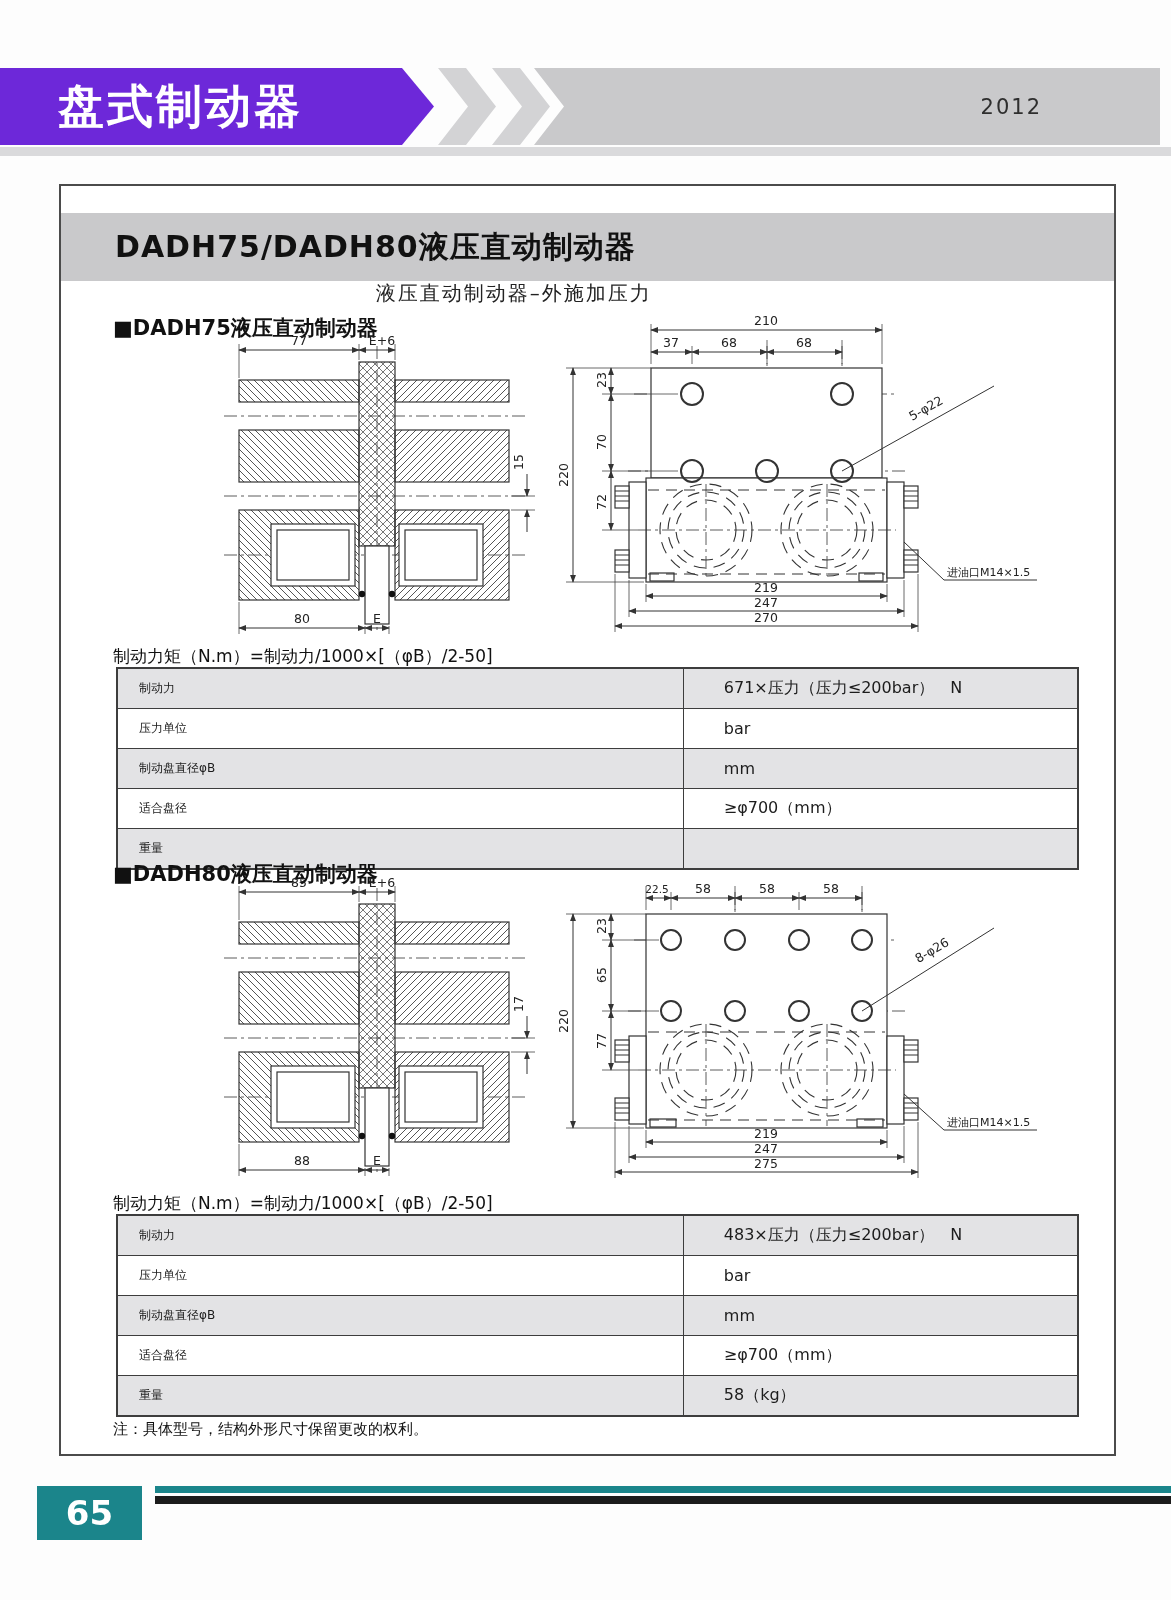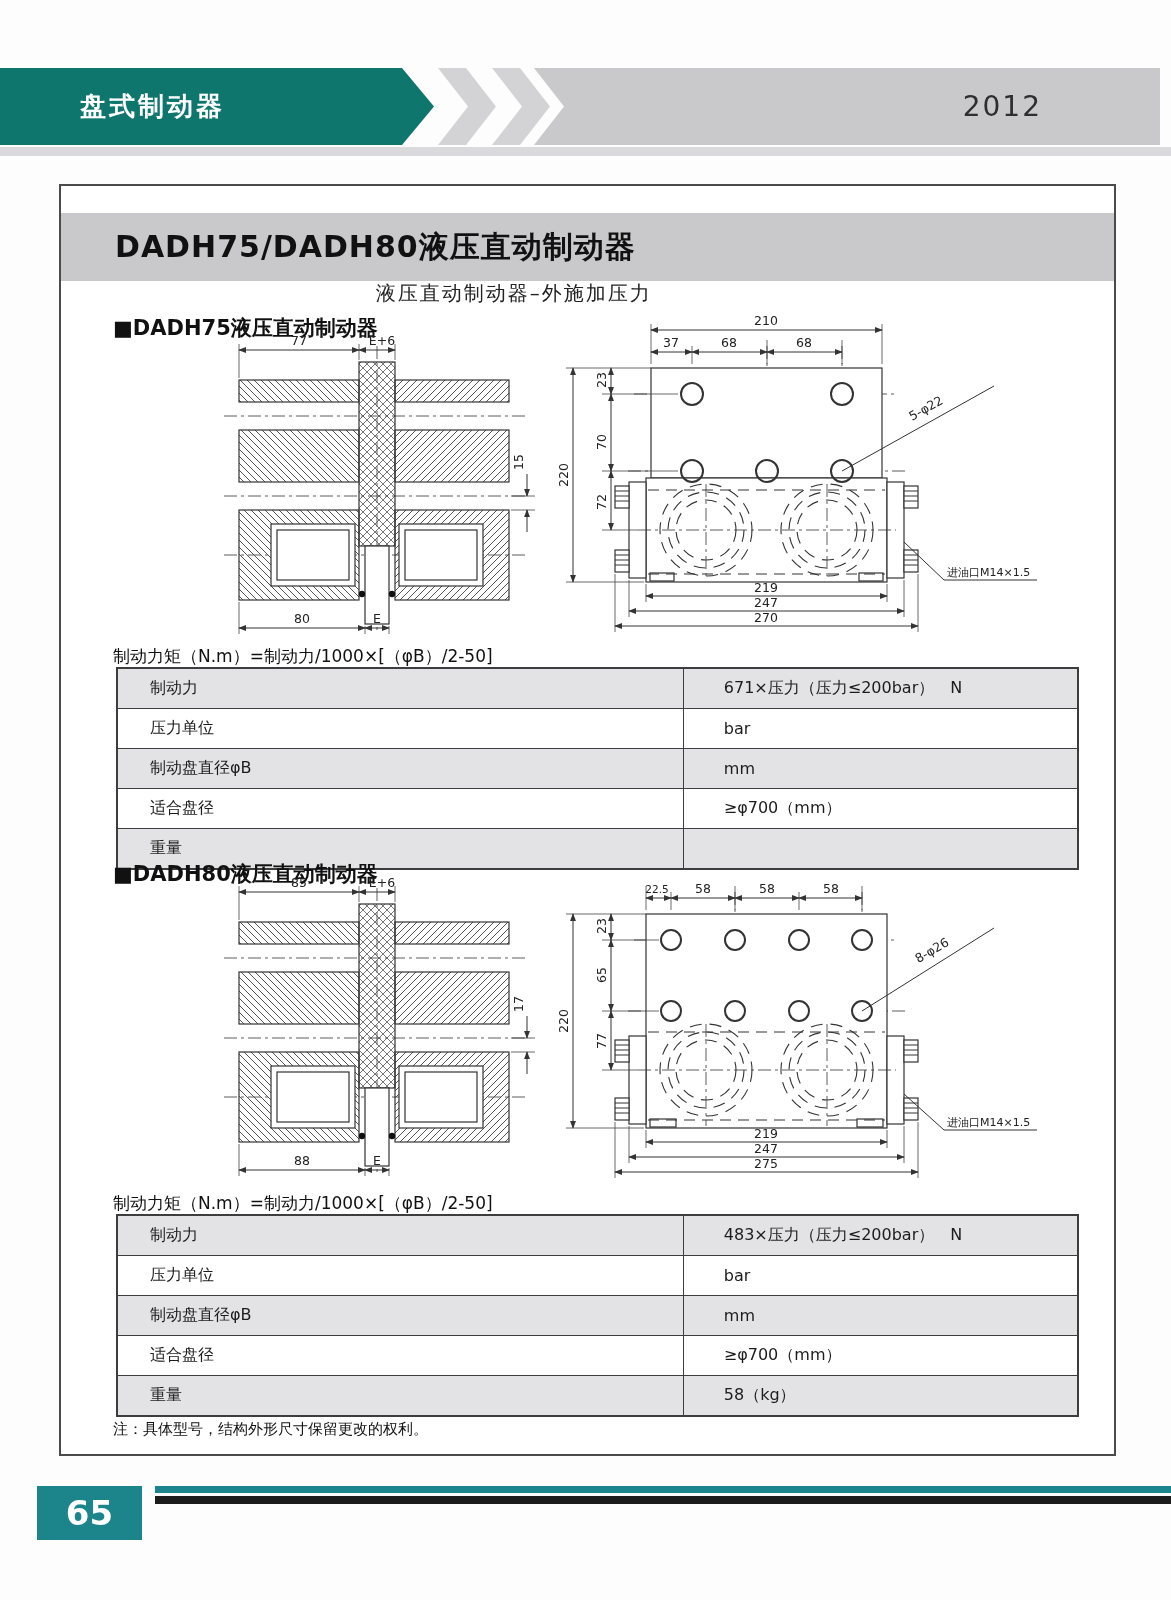--- a/index.html
+++ b/index.html
@@ -1,50 +1,50 @@
 <!DOCTYPE html>
 <html><head>
 <meta charset="utf-8">
 <style>
   html,body{margin:0;padding:0;background:#fff;}
   #page{position:relative;width:1171px;height:1600px;background:#fdfdfd;overflow:hidden;
         font-family:"DejaVu Sans","Liberation Sans",sans-serif;color:#1c1c1c;}
   
-  .teal-banner{position:absolute;left:0;top:68px;width:434px;height:77px;background:#0f766e;
+  .teal-banner{position:absolute;left:0;top:68px;width:434px;height:77px;background:#6d28d9;
     clip-path:polygon(0 0,402px 0,434px 50%,402px 100%,0 100%);
-    display:flex;align-items:center;padding-left:80px;box-sizing:border-box;
-    color:#fff;font-size:26px;font-weight:bold;letter-spacing:3px;}
+    display:flex;align-items:center;padding-left:58px;box-sizing:border-box;
+    color:#fff;font-size:46px;font-weight:bold;letter-spacing:3px;}
   .chev{position:absolute;top:68px;height:77px;width:58px;background:#d3d3d5;
     clip-path:polygon(0 0,28px 0,58px 50%,28px 100%,0 100%,30px 50%);}
   .c1{left:438px;} .c2{left:492px;}
   .year-bar{position:absolute;left:534px;top:68px;width:626px;height:77px;background:#c9c9cb;
     clip-path:polygon(0 0,100% 0,100% 100%,0 100%,30px 50%);
     display:flex;align-items:center;justify-content:flex-end;padding-right:118px;box-sizing:border-box;
-    font-size:28px;color:#2e2e2e;letter-spacing:2px;}
+    font-size:21px;color:#2e2e2e;letter-spacing:2px;}
   .hdr-strip{position:absolute;left:0;top:147px;width:100%;height:9px;background:#dadadc;}
   
   .main-box{position:absolute;left:59px;top:184px;width:1057px;height:1272px;
     border:2px solid #4b4b4b;background:#fff;box-sizing:border-box;}
   .doc-title-bar{position:absolute;left:0;top:27px;width:100%;height:68px;background:#c9c9cb;
     display:flex;align-items:center;padding-left:54px;box-sizing:border-box;
     font-size:30px;font-weight:bold;color:#111;letter-spacing:1px;}
   .subtitle{position:absolute;left:0;top:94px;width:86%;text-align:center;font-size:20px;color:#222;letter-spacing:2px;}
   .sec-head{position:absolute;left:52px;font-size:21px;font-weight:bold;color:#111;}
   .s1{top:128px;} .s2{top:674px;}
   .formula{position:absolute;left:52px;font-size:17px;color:#111;}
   .f1{top:459px;} .f2{top:1006px;}
   .note{position:absolute;left:52px;top:1234px;font-size:15px;color:#111;}
   
   .spec-table{position:absolute;left:55px;width:963px;border:2px solid #3d3d3d;box-sizing:border-box;}
   .t1{top:481px;} .t2{top:1028px;}
   .trow{display:flex;height:39px;border-top:1.5px solid #3d3d3d;background:#fff;}
   .trow:first-child{border-top:none;}
   .trow.gray{background:#e3e3e5;}
   .tl{width:59%;border-right:1.5px solid #3d3d3d;display:flex;align-items:center;
-      padding-left:32px;box-sizing:border-box;font-size:16px;}
+      padding-left:21px;box-sizing:border-box;font-size:12px;}
   .tv{flex:1;display:flex;align-items:center;padding-left:40px;box-sizing:border-box;font-size:16px;}
   
   .cs{position:absolute;width:345px;height:305px;}
   .cs1{left:138px;top:146px;} .cs2{left:138px;top:688px;}
   .fv{position:absolute;width:525px;height:345px;}
   .fv1{left:455px;top:104px;} .fv2{left:455px;top:650px;}
   .ol{stroke:#333;stroke-width:1.2;}
   .ol2{stroke:#333;stroke-width:2;}
   .ln{stroke:#333;stroke-width:1;fill:none;}
   .xl{stroke:#444;stroke-width:0.8;}

